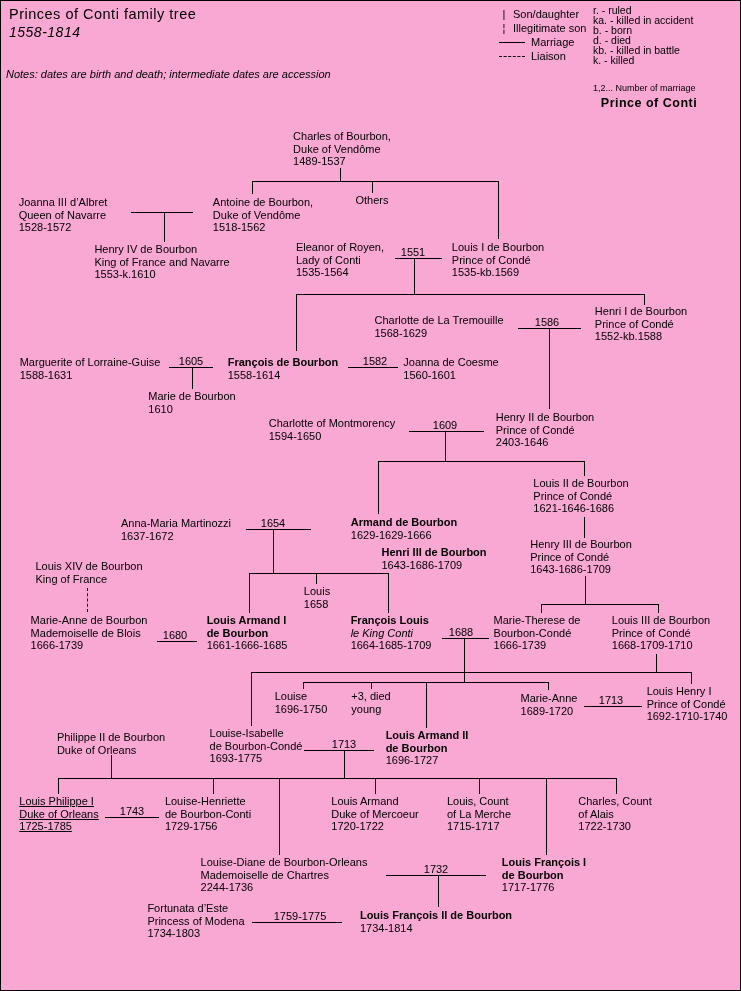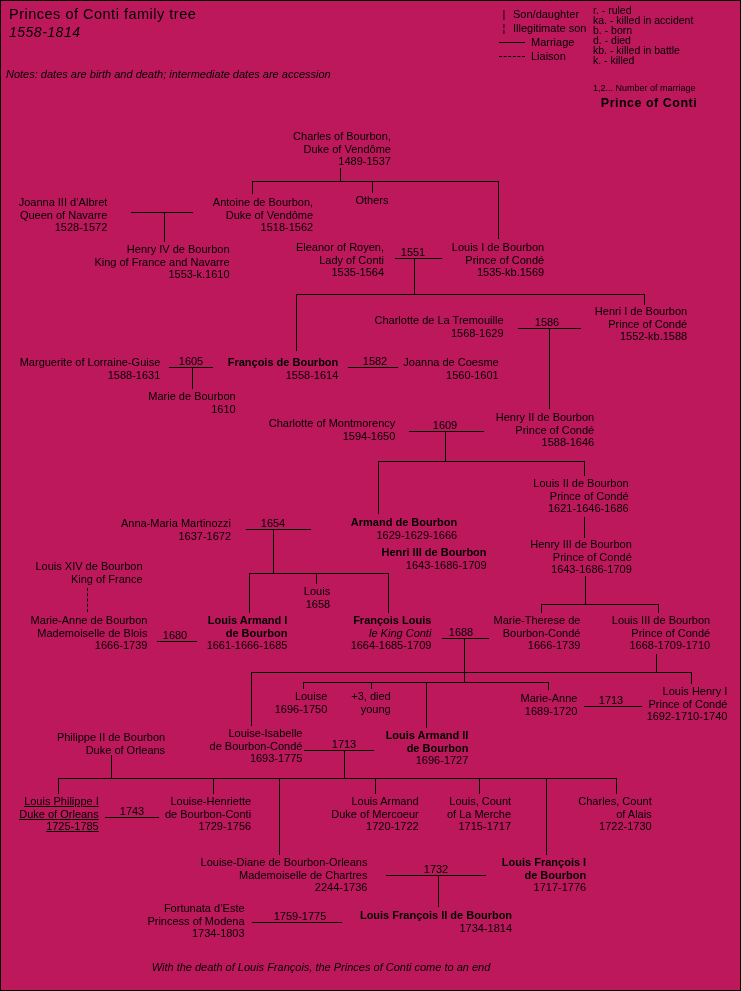--- a/index.html
+++ b/index.html
@@ -1,34 +1,34 @@
 <!DOCTYPE html>
 <html><head>
 <meta charset="utf-8">
 <style>
   * { margin:0; padding:0; box-sizing:border-box; }
   html,body { background:#fff; }
   body { font-family:"Liberation Sans", sans-serif; color:#000; }
-  .page { position:relative; width:741px; height:991px; background:#be185d; border:1px solid #000; overflow:hidden; }
+  .page { position:relative; width:741px; height:991px; background:#f9a8d4; border:1px solid #000; overflow:hidden; }
 
   .title { position:absolute; left:8px; top:5px; font-size:14.5px; letter-spacing:.5px; white-space:nowrap; }
   .subtitle { position:absolute; left:8px; top:23px; font-size:14px; font-style:italic; letter-spacing:.5px; white-space:nowrap; }
   .notes { position:absolute; left:5px; top:67px; font-size:11px; font-style:italic; white-space:nowrap; }
 
   .legend-symbols { position:absolute; left:498px; top:6px; font-size:11px; }
   .legend-symbols .row { display:flex; align-items:center; height:14px; white-space:nowrap; }
   .legend-symbols .sym { display:inline-block; width:10px; text-align:center; margin-right:4px; }
   .sample-line { display:inline-block; width:26px; height:0; border-top:1px solid #000; margin-right:6px; }
   .sample-line.dashed { border-top:1px dashed #000; }
 
   .legend-abbrev { position:absolute; left:592px; top:4px; font-size:10.5px; line-height:10px; white-space:nowrap; }
   .marriage-number { position:absolute; left:592px; top:82px; font-size:9px; white-space:nowrap; }
   .prince-of-conti { position:absolute; left:648px; top:95px; transform:translateX(-50%); font-size:12.5px; font-weight:bold; letter-spacing:.5px; white-space:nowrap; }
 
-  .node { position:absolute; transform:translateX(-50%); text-align:right; font-size:11px; line-height:12.5px; white-space:nowrap; }
+  .node { position:absolute; transform:translateX(-50%); text-align:left; font-size:11px; line-height:12.5px; white-space:nowrap; }
   .node .b { font-weight:bold; }
   .node .i { font-style:italic; }
 
   .mlabel { position:absolute; transform:translateX(-50%); font-size:11px; line-height:12px; white-space:nowrap; }
 
   .hline { position:absolute; height:1px; background:#000; }
   .vline { position:absolute; width:1px; background:#000; }
   .vline.dash { background:none; width:0; border-left:1px dashed #000; }
 
   .bottom-note { position:absolute; left:320px; top:960px; transform:translateX(-50%); font-size:11px; font-style:italic; white-space:nowrap; }
@@ -132,21 +132,21 @@
         <div>Marie de Bourbon</div>
         <div>1610</div>
       </div>
       <div class="node" style="left: 331px; top: 416px;">
         <div>Charlotte of Montmorency</div>
         <div>1594-1650</div>
       </div>
       <div class="node" style="left: 544px; top: 410px;">
         <div>Henry II de Bourbon</div>
         <div>Prince of Condé</div>
-        <div>1588-1646</div>
+        <div>2403-1646</div>
       </div>
       <div class="node" style="left: 580px; top: 476px;">
         <div>Louis II de Bourbon</div>
         <div>Prince of Condé</div>
         <div>1621-1646-1686</div>
       </div>
       <div class="node" style="left: 175px; top: 516px;">
         <div>Anna-Maria Martinozzi</div>
         <div>1637-1672</div>
       </div>
@@ -342,15 +342,14 @@
       <div class="vline" style="left: 57px; top: 777px; height: 16px;"></div>
       <div class="vline" style="left: 212px; top: 777px; height: 16px;"></div>
       <div class="vline" style="left: 374px; top: 777px; height: 16px;"></div>
       <div class="vline" style="left: 478px; top: 777px; height: 16px;"></div>
       <div class="vline" style="left: 545px; top: 777px; height: 77px;"></div>
       <div class="vline" style="left: 615px; top: 777px; height: 16px;"></div>
       <div class="vline" style="left: 278px; top: 777px; height: 77px;"></div>
       <div class="vline" style="left: 437px; top: 874px; height: 32px;"></div>
     </div>
 
-  <div class="bottom-note">With the death of Louis François, the Princes of Conti come to an end</div>
 
 </div>
 
 </body></html>

